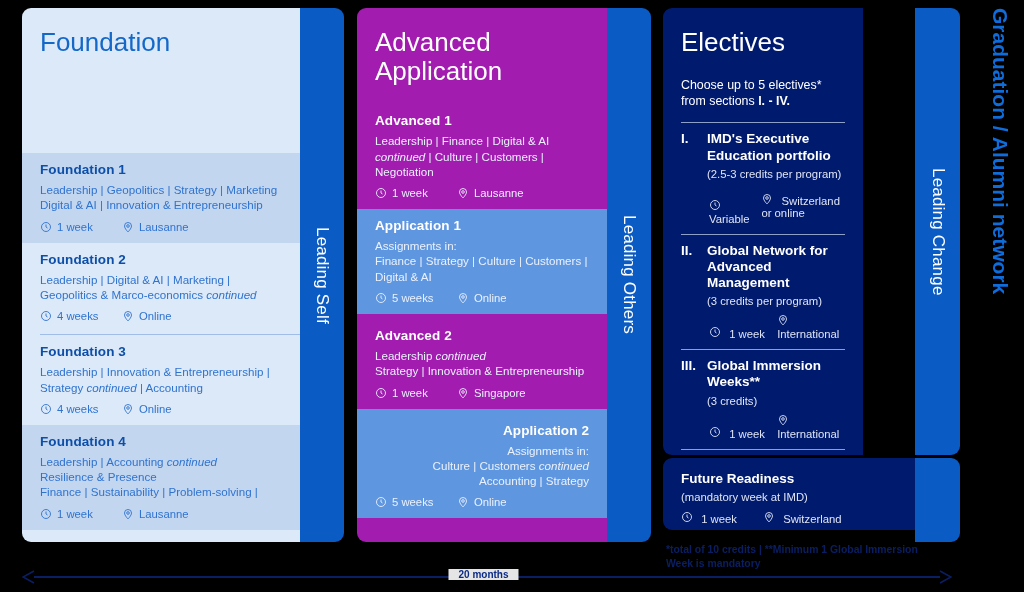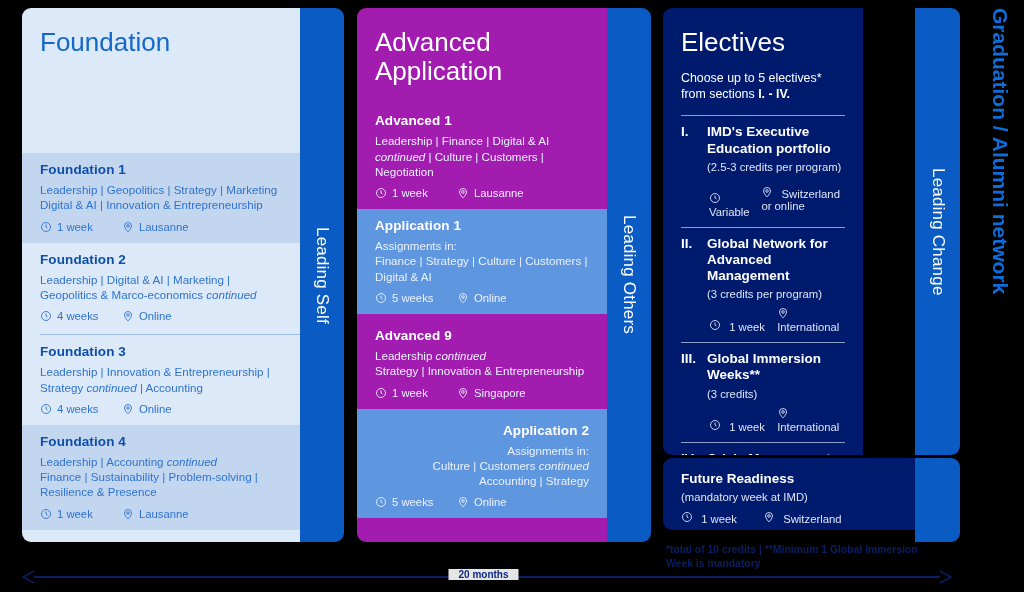--- a/index.html
+++ b/index.html
@@ -60,21 +60,21 @@
   #col-advanced .col-body { background: #a21caf; }
   #col-advanced .col-title { color: #ffffff; }
   #col-advanced .head-pad { height: 96px; }
   #col-advanced .module.alt { background: #5f96e0; }
   #col-advanced .mod-title { color: #ffffff; }
   #col-advanced .mod-topics, #col-advanced .meta { color: #eaf1fc; }
 
   
   #col-electives .col-body { background: #001a6e; }
   #col-electives .col-title { color: #ffffff; }
-  #col-electives .sub { color: #ffffff; font-size: 12.4px; line-height: 1.3; margin-top: 13px; }
+  #col-electives .sub { color: #ffffff; font-size: 12.4px; line-height: 1.3; margin-top: 20px; }
   #col-electives .sub b { font-weight: 700; }
   #col-electives .rule { background: #8fa0c8; margin: 9px 18px 8px 18px; }
 
   .elective { display: flex; padding: 0 18px; }
   .el-num { width: 26px; flex: none; color: #fff; font-size: 13.5px; font-weight: 700; }
   .el-body { flex: 1; }
   .el-title { color: #fff; font-size: 13.5px; font-weight: 700; line-height: 1.2; }
   .el-credits { color: #dfe5f5; font-size: 11.3px; margin-top: 4px; }
   .el-meta { display: flex; align-items: center; margin-top: 7px; font-size: 11.3px; color: #dfe5f5; padding-left: 2px; }
   .el-meta .m-item.first { width: 78px; margin-top: 12px; }
@@ -206,22 +206,22 @@
               </svg>
             <span>Online</span>
           </span>
         </div>
       </div>
 
       <div class="module alt">
         <div class="mod-title">Foundation 4</div>
         <div class="mod-topics">
           <div>Leadership | Accounting <em>continued</em></div>
+          <div>Resilience &amp; Presence</div>
           <div>Finance | Sustainability | Problem-solving |</div>
-          <div>Resilience &amp; Presence</div>
         </div>
         <div class="meta">
           <span class="m-item first">
             <svg width="12" height="12" viewBox="0 0 24 24" fill="none" stroke="currentColor" stroke-width="1.8">
                 <circle cx="12" cy="12" r="9"></circle>
                 <path d="M12 7v5l3 2"></path>
               </svg>
             <span>1 week</span>
           </span>
           <span class="m-item">
@@ -299,21 +299,21 @@
             <svg width="12" height="12" viewBox="0 0 24 24" fill="none" stroke="currentColor" stroke-width="1.8">
                 <path d="M12 22s7-7.2 7-12a7 7 0 1 0-14 0c0 4.8 7 12 7 12z"></path>
                 <circle cx="12" cy="10" r="2.6"></circle>
               </svg>
             <span>Online</span>
           </span>
         </div>
       </div>
 
       <div class="module" style="padding-top:14px;">
-        <div class="mod-title">Advanced 9</div>
+        <div class="mod-title">Advanced 2</div>
         <div class="mod-topics">
           <div>Leadership <em>continued</em></div>
           <div>Strategy | Innovation &amp; Entrepreneurship</div>
         </div>
         <div class="meta">
           <span class="m-item first">
             <svg width="12" height="12" viewBox="0 0 24 24" fill="none" stroke="currentColor" stroke-width="1.8">
                 <circle cx="12" cy="12" r="9"></circle>
                 <path d="M12 7v5l3 2"></path>
               </svg>

